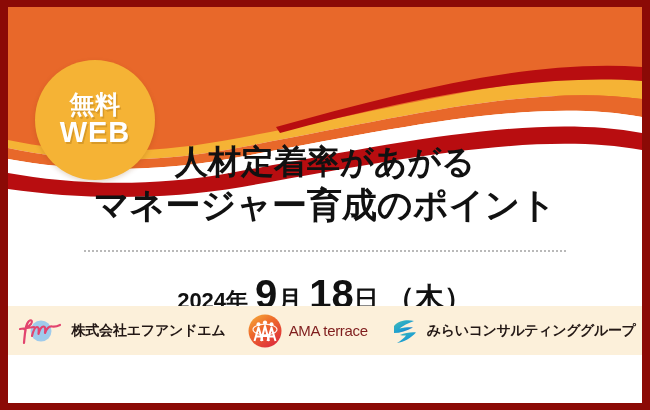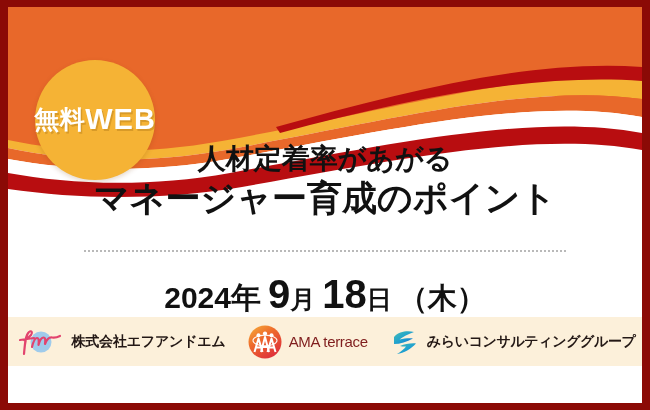--- a/index.html
+++ b/index.html
@@ -45,21 +45,21 @@
   
   .badge {
     position: absolute;
     left: 27px;
     top: 53px;
     width: 120px;
     height: 120px;
     border-radius: 50%;
     background: #F5B335;
     display: flex;
-    flex-direction: row;
+    flex-direction: column;
     align-items: center;
     justify-content: center;
     box-shadow: 0 2px 5px rgba(120, 60, 0, 0.20);
     z-index: 5;
   }
   .badge-line {
     color: #ffffff;
     font-weight: bold;
     line-height: 1.02;
     text-shadow: 1.5px 1.5px 0 rgba(150,95,10,0.30);
@@ -77,21 +77,21 @@
     top: 134px;
     text-align: center;
     z-index: 4;
   }
   .title-line {
     color: #111111;
     font-weight: bold;
     line-height: 1.26;
     white-space: nowrap;
   }
-  .title-line-1 { font-size: 28px; }
+  .title-line-1 { font-size: 33px; }
   .title-line-2 { font-size: 35px; }
 
   
   .divider {
     position: absolute;
     left: 76px;
     right: 76px;
     top: 243px;
     height: 0;
     border-top: 2px dotted #b9b9b9;
@@ -105,32 +105,32 @@
     right: 0;
     top: 265px;
     display: flex;
     align-items: baseline;
     justify-content: center;
     color: #111111;
     font-weight: bold;
     white-space: nowrap;
     z-index: 4;
   }
-  .dt-year   { font-size: 30px; }
+  .dt-year   { font-size: 22px; }
   .dt-unit   { font-size: 25px; }
   .dt-big    { font-size: 40px; padding-left: 7px; }
   .dt-day    { font-size: 29px; padding-left: 7px; }
   .dt-time   { font-size: 29px; padding-left: 8px; }
 
   
   .logo-band {
     position: absolute;
     left: 0;
     right: 0;
-    bottom: 37px;
+    bottom: 48px;
     height: 49px;
     background: #FCF0DA;
     display: flex;
     align-items: center;
     justify-content: center;
     gap: 22px;
     z-index: 4;
   }
   .logo {
     display: flex;

